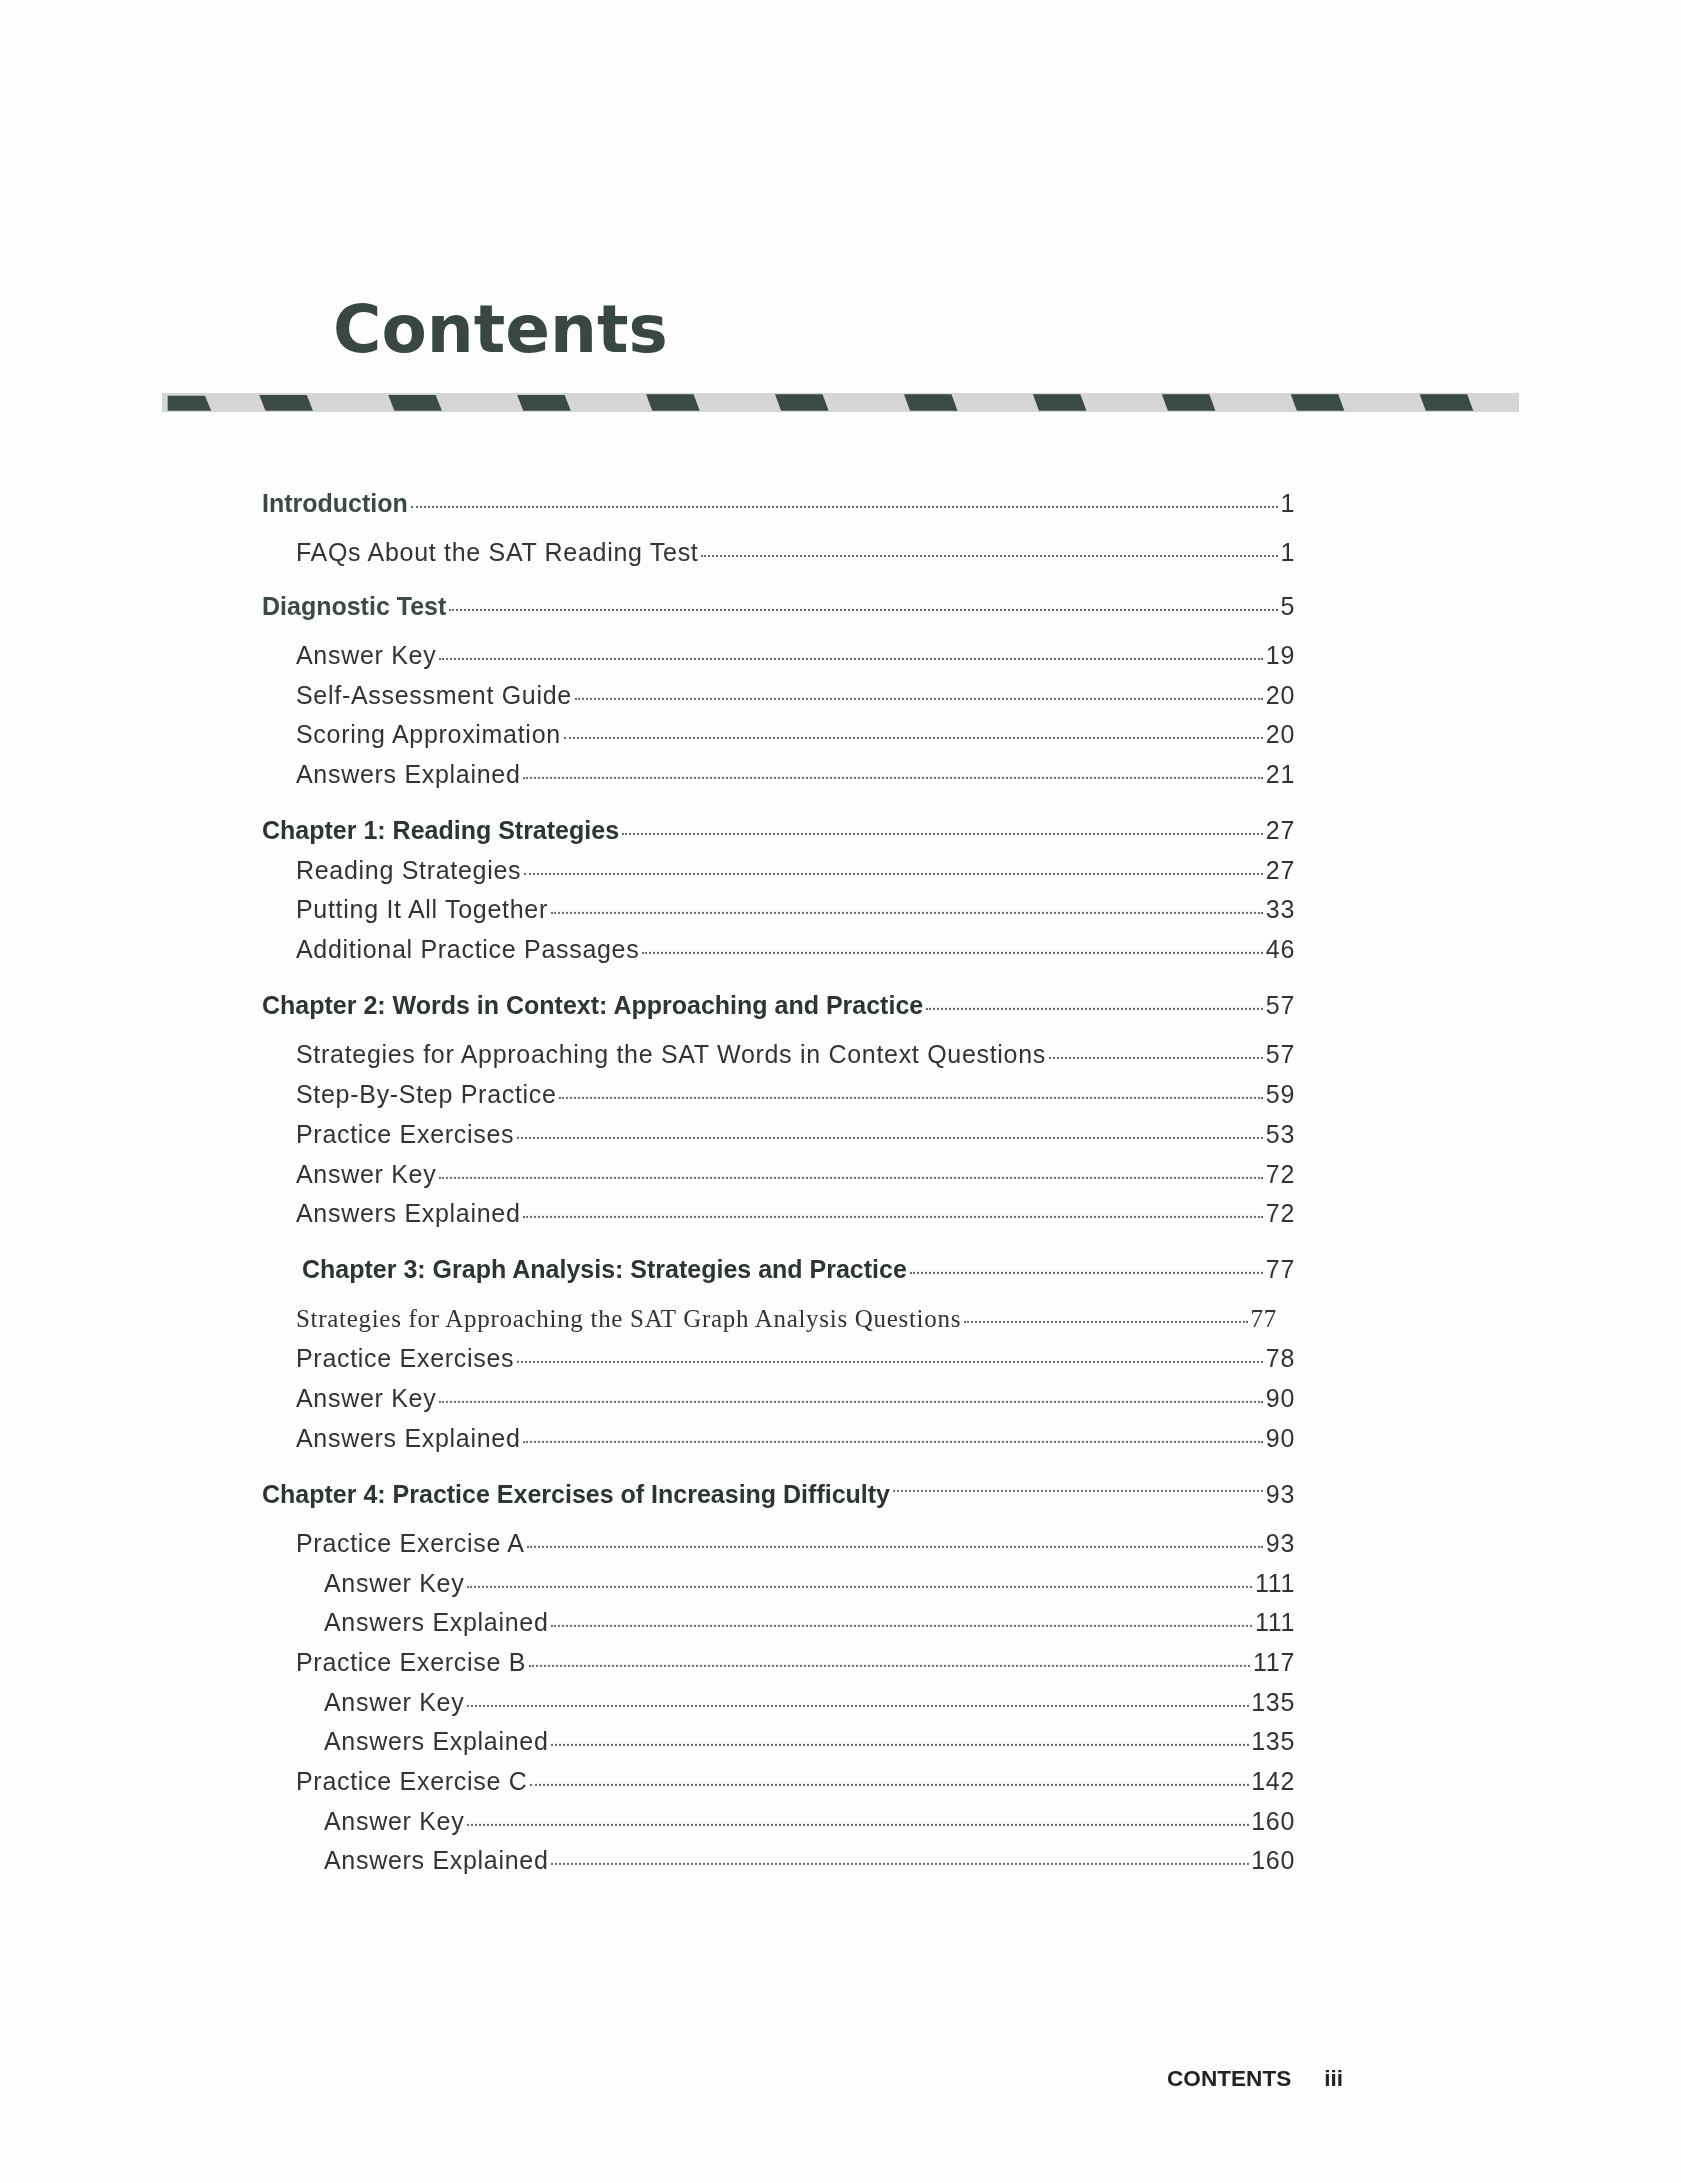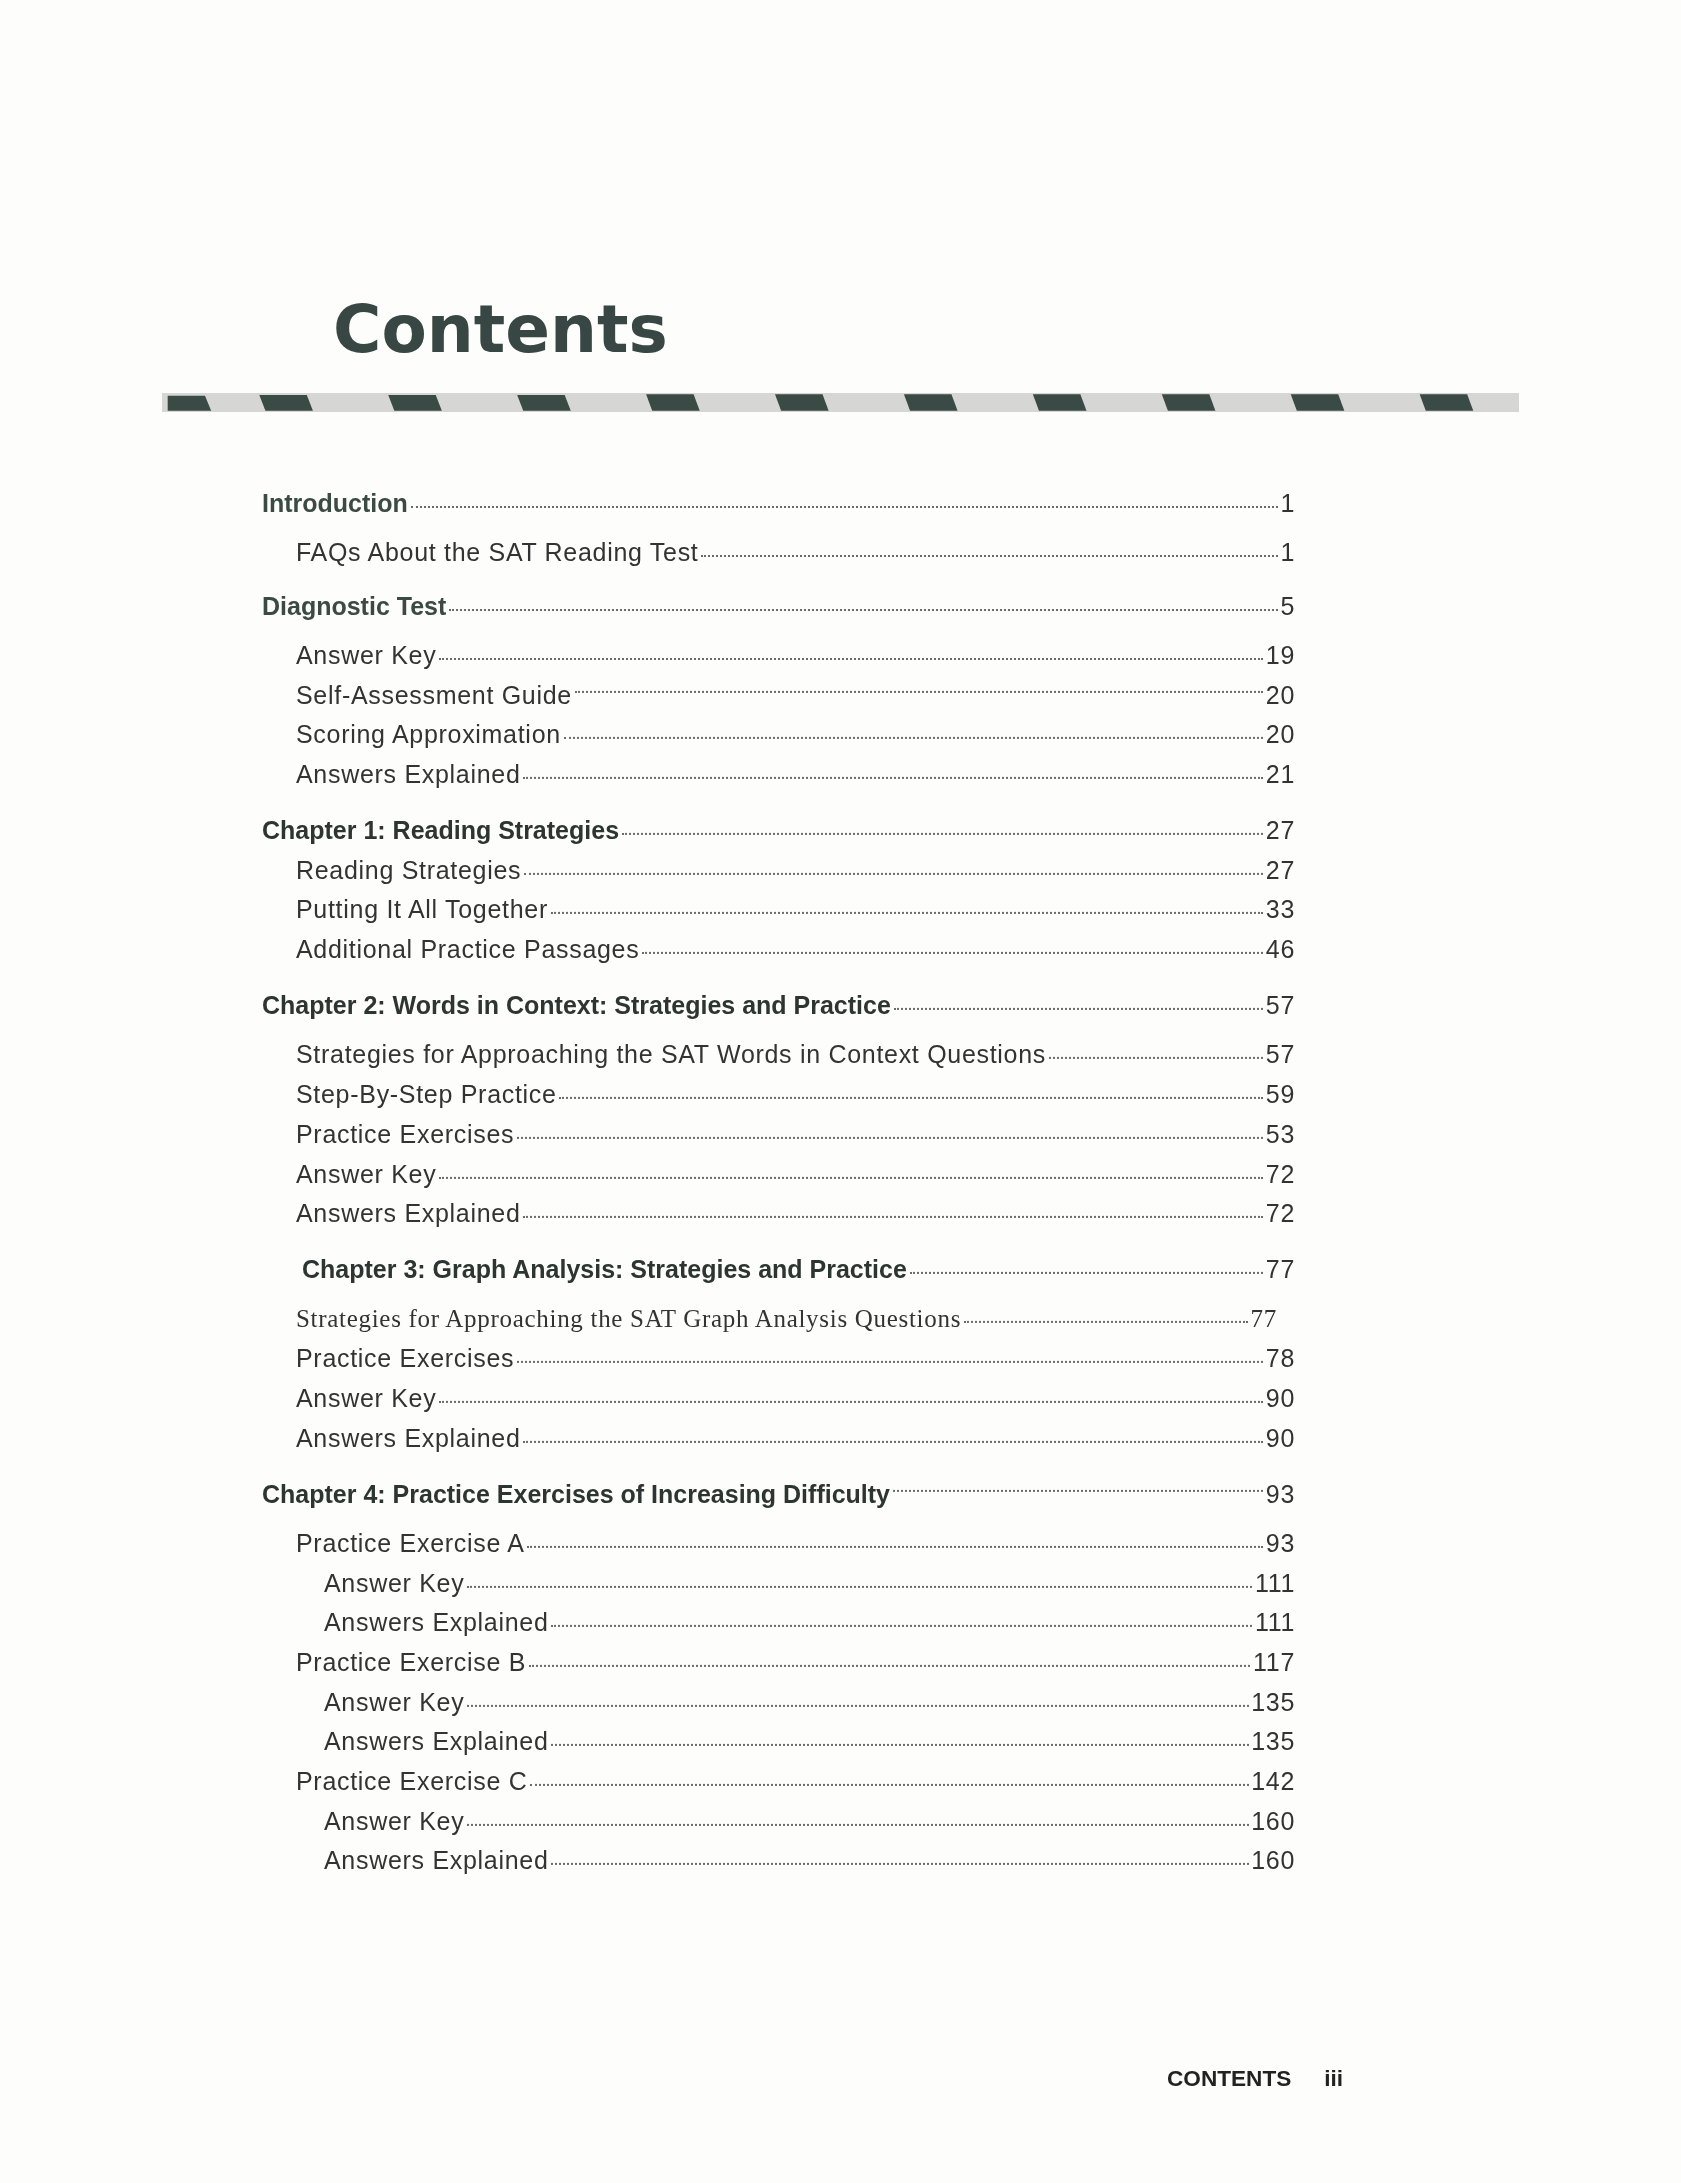--- a/index.html
+++ b/index.html
@@ -72,21 +72,21 @@
     <div class="row chapter green" style="position: absolute; left: 0px; right: 0px; top: 103px;">
       <span class="label">Diagnostic Test</span>
       <span class="leader"></span>
       <span class="page">5</span>
     </div>
     <div class="row sub" style="position: absolute; left: 0px; right: 0px; top: 152px;">
       <span class="label">Answer Key</span>
       <span class="leader"></span>
       <span class="page">19</span>
     </div>
-    <div class="row sub" style="position: absolute; left: 0px; right: 0px; top: 192px; align-items: center;">
+    <div class="row sub" style="position: absolute; left: 0px; right: 0px; top: 192px;">
       <span class="label">Self-Assessment Guide</span>
       <span class="leader"></span>
       <span class="page">20</span>
     </div>
     <div class="row sub" style="position: absolute; left: 0px; right: 0px; top: 231px;">
       <span class="label">Scoring Approximation</span>
       <span class="leader"></span>
       <span class="page">20</span>
     </div>
     <div class="row sub" style="position: absolute; left: 0px; right: 0px; top: 271px;">
@@ -108,21 +108,21 @@
       <span class="label">Putting It All Together</span>
       <span class="leader"></span>
       <span class="page">33</span>
     </div>
     <div class="row sub" style="position: absolute; left: 0px; right: 0px; top: 446px;">
       <span class="label">Additional Practice Passages</span>
       <span class="leader"></span>
       <span class="page">46</span>
     </div>
     <div class="row chapter" style="position: absolute; left: 0px; right: 0px; top: 502px;">
-      <span class="label">Chapter 2: Words in Context: Strategies and Practice</span>
+      <span class="label">Chapter 2: Words in Context: Approaching and Practice</span>
       <span class="leader"></span>
       <span class="page">57</span>
     </div>
     <div class="row sub" style="position: absolute; left: 0px; right: 0px; top: 551px;">
       <span class="label">Strategies for Approaching the SAT Words in Context Questions</span>
       <span class="leader"></span>
       <span class="page">57</span>
     </div>
     <div class="row sub" style="position: absolute; left: 0px; right: 0px; top: 591px;">
       <span class="label">Step-By-Step Practice</span>

